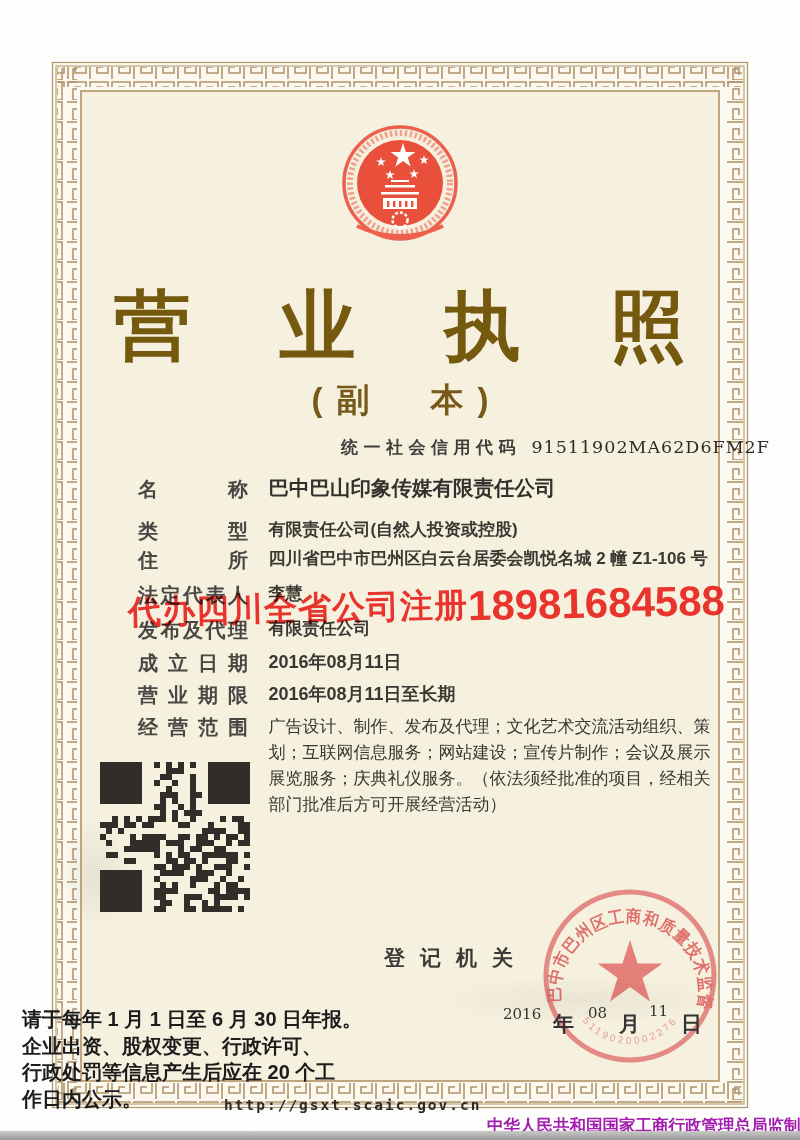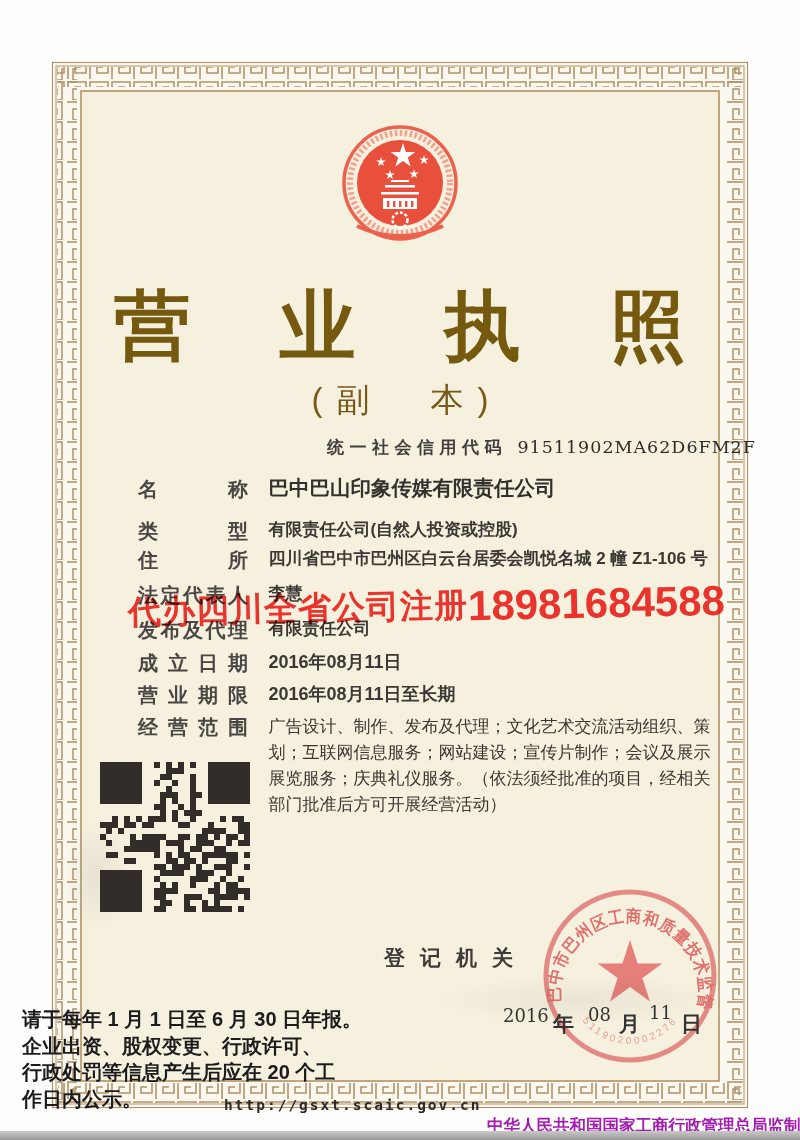--- a/index.html
+++ b/index.html
@@ -16,23 +16,23 @@
 
   .doc-title{
     position:absolute;left:0;top:276px;width:100%;
     text-align:center;padding-left:34px;box-sizing:border-box;
     font-size:76px;font-weight:800;letter-spacing:34px;
     color:#74590f;
   }
   .doc-subtitle{
     position:absolute;left:0;top:378px;width:100%;
     text-align:center;padding-left:14px;box-sizing:border-box;
-    font-size:33px;font-weight:400;letter-spacing:14px;color:#77591a;
-  }
-  .credit-line{position:absolute;left:327px;top:436px;white-space:nowrap;}
+    font-size:33px;font-weight:700;letter-spacing:14px;color:#77591a;
+  }
+  .credit-line{position:absolute;left:341px;top:436px;white-space:nowrap;}
   .credit-label{font-size:17px;font-weight:700;letter-spacing:5.5px;color:#403e3c;}
   .credit-code{font-family:"DejaVu Serif",serif;font-size:17.5px;letter-spacing:1px;color:#2e2c2a;margin-left:6px;}
 
   .frow{position:absolute;left:138px;white-space:nowrap;}
   .flabel{
     display:inline-block;width:110px;vertical-align:top;
     font-size:20px;font-weight:700;color:#4a4643;
     text-align:justify;text-align-last:justify;
   }
   .fvalue{display:inline-block;margin-left:16px;vertical-align:top;
@@ -59,21 +59,21 @@
 
   .reg-authority{
     position:absolute;left:384px;top:944px;
     font-size:21px;font-weight:600;letter-spacing:15px;color:#3d3a38;white-space:nowrap;
   }
 
   .seal{position:absolute;left:536px;top:882px;z-index:4;opacity:.8;mix-blend-mode:multiply;}
 
   .date-row{position:absolute;left:0;top:0;z-index:4;}
   .date-row span{position:absolute;white-space:nowrap;}
-  .d-num{font-family:"DejaVu Serif",serif;font-size:18px;color:#333;}
+  .d-num{font-family:"DejaVu Serif",serif;font-size:15px;color:#333;}
   .d-cjk{font-size:21px;font-weight:600;color:#333;}
   .d-year{left:503px;top:1005px;}
   .d-year-u{left:553px;top:1010px;}
   .d-month{left:588px;top:1004px;}
   .d-month-u{left:619px;top:1010px;}
   .d-day{left:649px;top:1002px;}
   .d-day-u{left:681px;top:1010px;}
 
   .notice{position:absolute;left:22px;top:1006px;z-index:6;}
   .notice div{font-size:20px;font-weight:700;color:#1b1b1b;line-height:26.5px;white-space:nowrap;}

